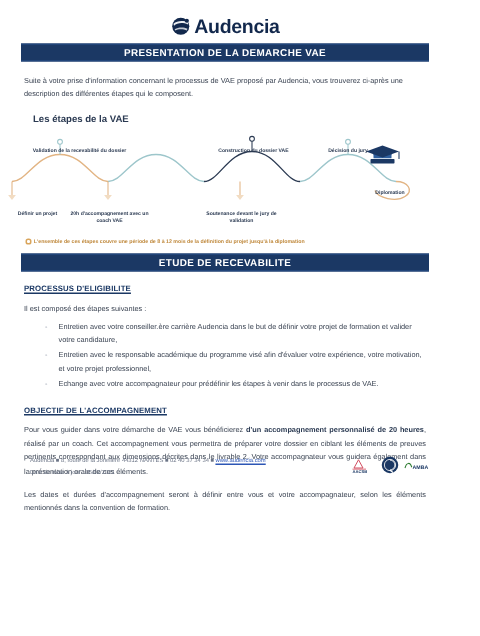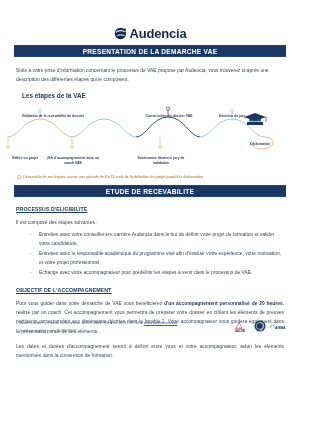--- a/index.html
+++ b/index.html
@@ -2,21 +2,21 @@
 <html lang="fr"><head>
 <meta charset="utf-8">
 <style>
   * { box-sizing: border-box; margin: 0; padding: 0; }
   html, body {
     width: 300px; height: 424px;
     background: #ffffff;
     font-family: "Liberation Sans", sans-serif;
     overflow: hidden;
   }
-  .page { position: relative; width: 300px; height: 328px; background:#fff;margin-top:16px; }
+  .page { position: relative; width: 300px; height: 328px; background:#fff; }
 
   
   .logo-row {
     display:flex; align-items:center; justify-content:center;
     gap:3px; padding-top:10px; height:24px;
   }
   .logo-mark { width:13px; height:13px; display:block; }
   .logo-text {
     font-size:13px; font-weight:700; color:#12284c;
     letter-spacing:-0.2px; line-height:1;

